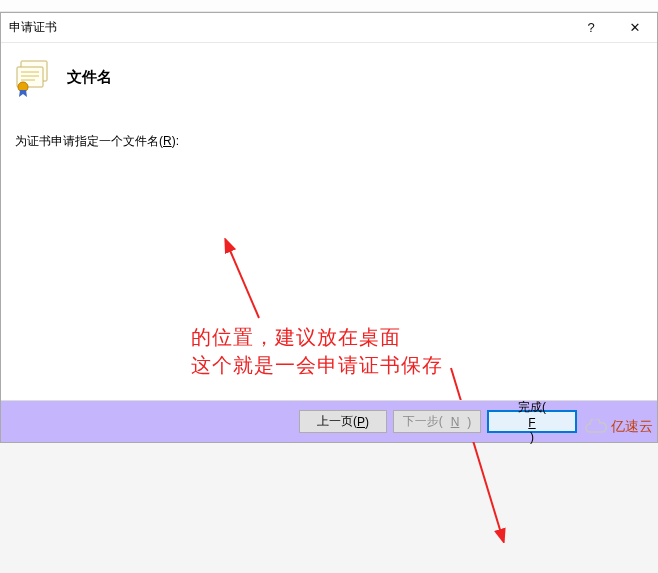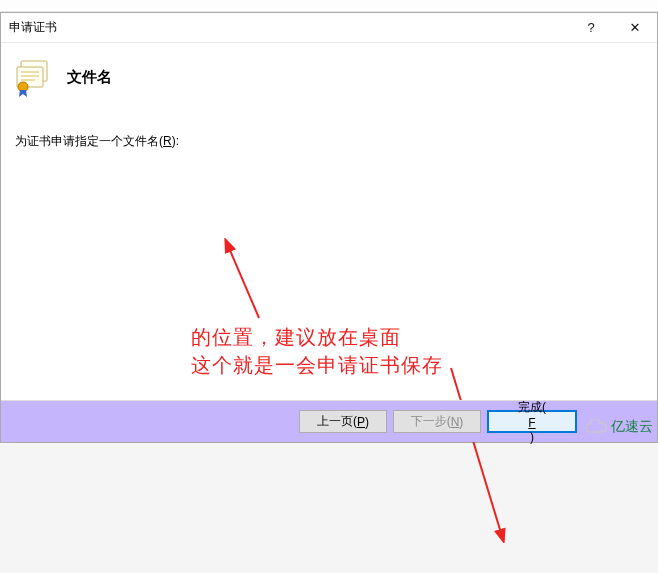--- a/index.html
+++ b/index.html
@@ -130,30 +130,30 @@
   }
   .wiz-btn {
     height: 23px;
     width: 88px;
     background: #e1e1e1;
     border: 1px solid #adadad;
     font-family: inherit;
     font-size: 12px;
     display:flex; align-items:center; justify-content:center;
   }
-  .wiz-btn.disabled { color: #8a8a8a; }
+  .wiz-btn.disabled { color: #8a8a8a; gap: 8px; }
   .wiz-btn.default { background: #e5f1fb; border: 2px solid #0078d7; width: 90px; flex-direction: column; }
   .watermark {
     position: absolute;
     right: 4px;
     bottom: 6px;
     display: flex;
     align-items: center;
     gap: 2px;
-    color: #15803d;
+    color: #c2410c;
     font-size: 14px;
     font-weight: 500;
   }
   .watermark .cloud {
     width: 26px; height: 16px;
     display:inline-block;
   }
   .underline-hotkey { text-decoration: underline; }
 </style>
 </head>

